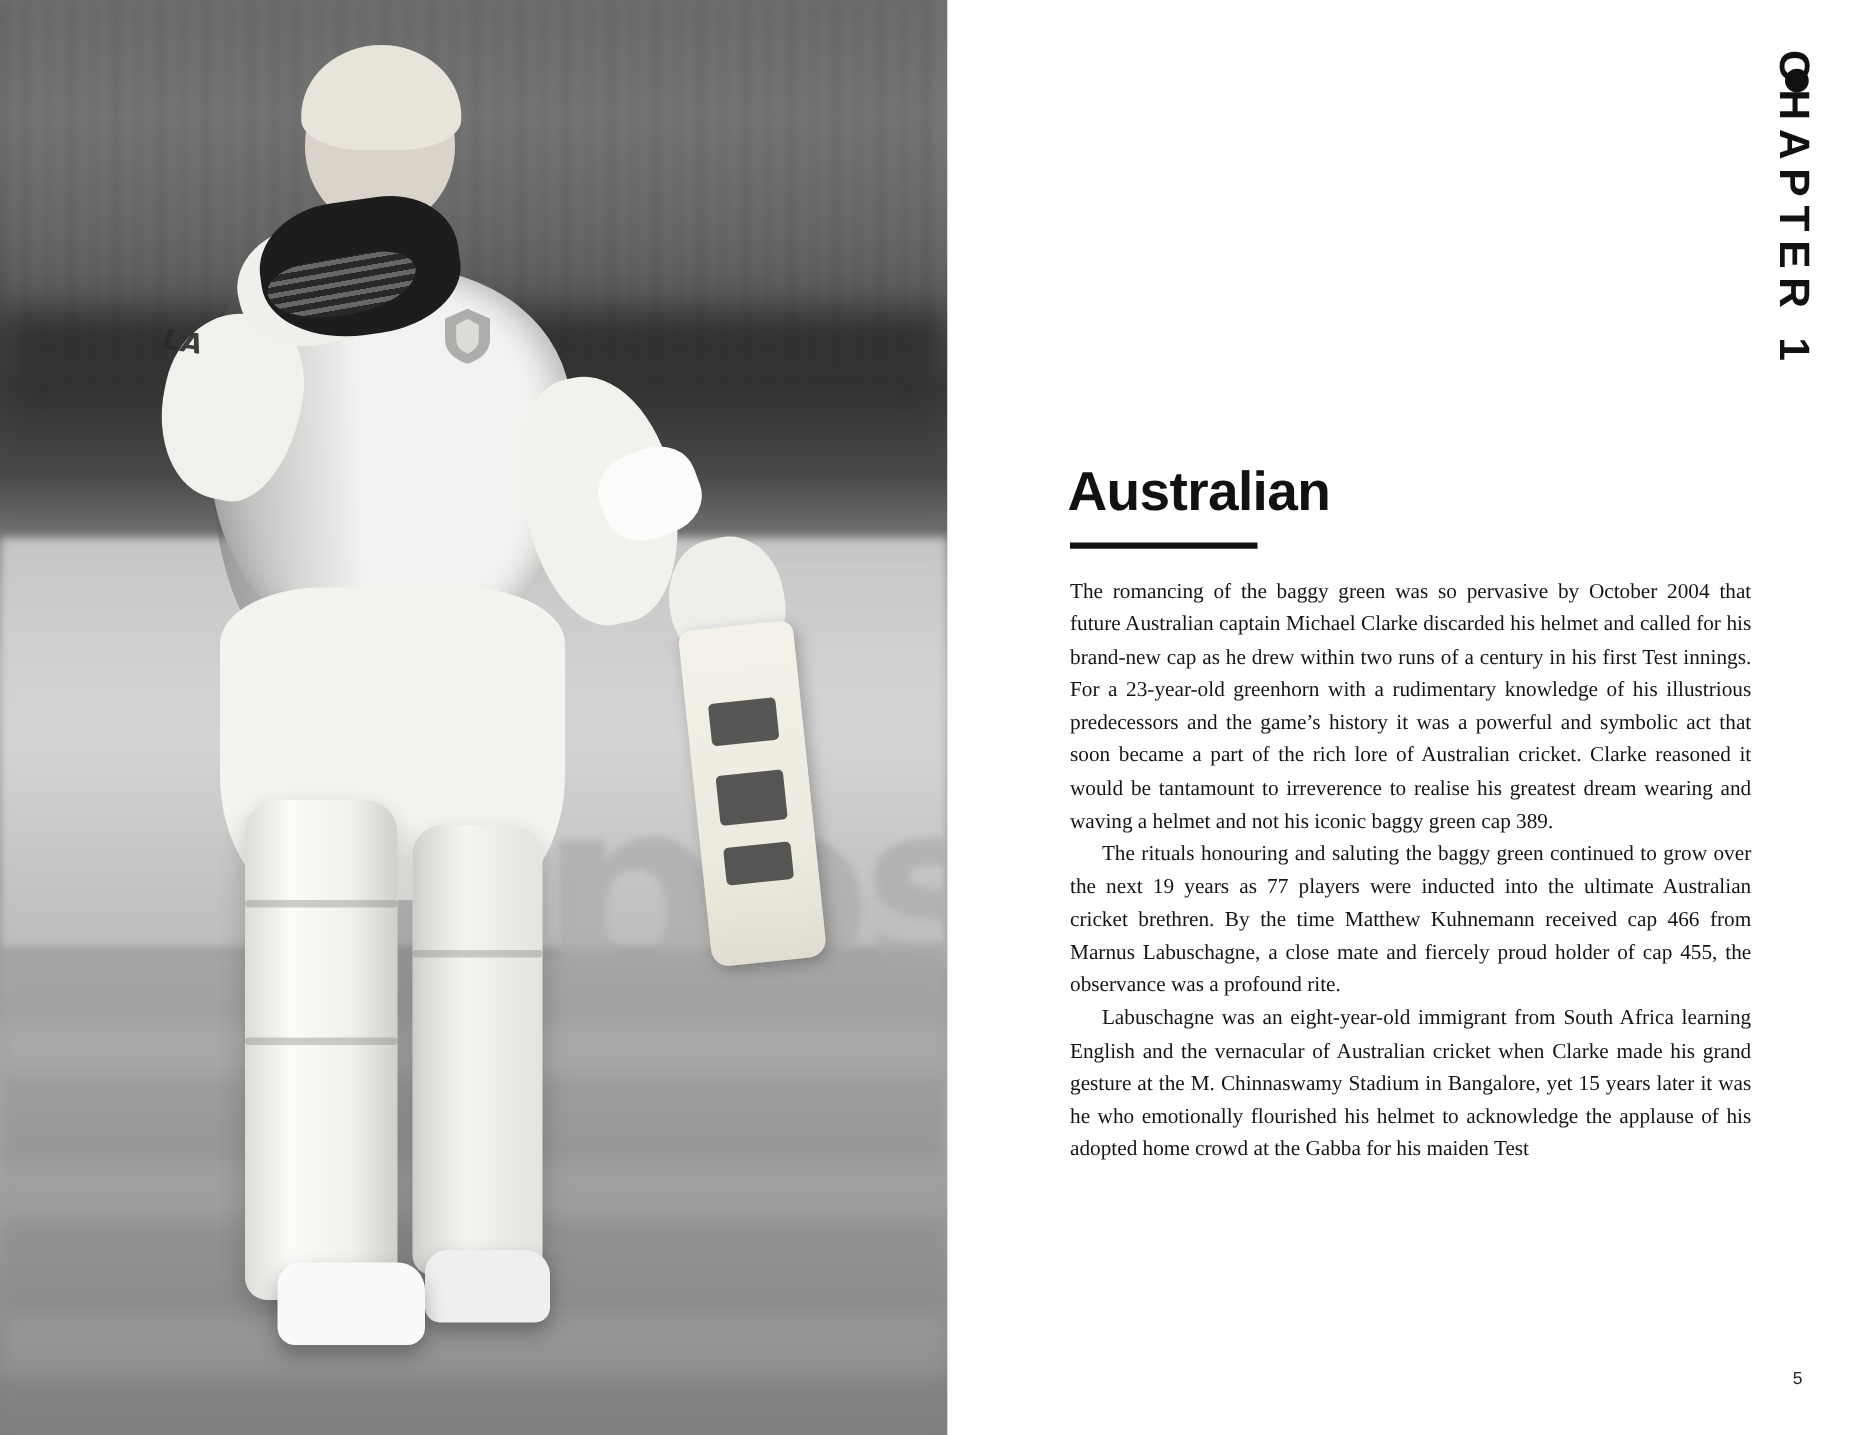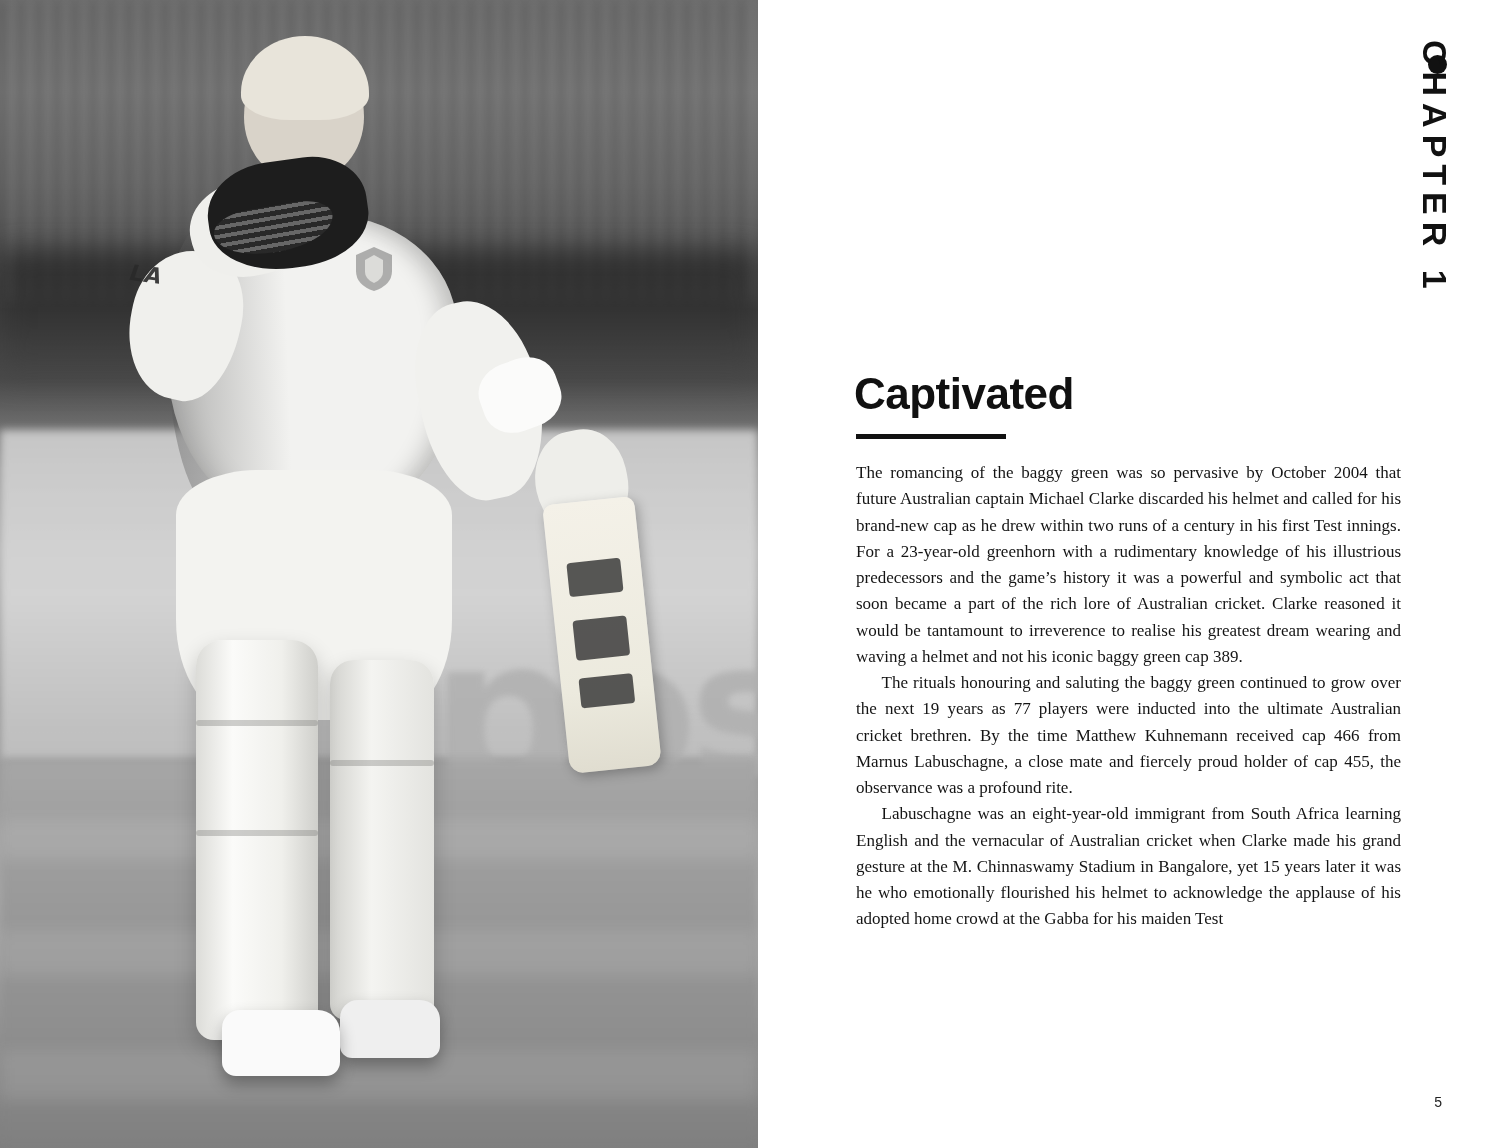--- a/index.html
+++ b/index.html
@@ -349,21 +349,21 @@
         <path d="M22 10 L31 15 L31 27 Q31 34 22 38 Q13 34 13 27 L13 15 Z" fill="#e9e9e6" opacity="0.75"></path>
       </svg>
     </div>
 
   </div>
 
   <div class="text-page">
     <div class="chapter-dot"></div>
     <div class="chapter-label">CHAPTER 1</div>
 
-    <h1 class="chapter-title">Captivated</h1>
+    <h1 class="chapter-title">Australian</h1>
     <div class="title-rule"></div>
 
     <div class="body-text">
       <p>The romancing of the baggy green was so pervasive by October 2004 that future Australian captain Michael Clarke discarded his helmet and called for his brand-new cap as he drew within two runs of a century in his first Test innings. For a 23-year-old greenhorn with a rudimentary knowledge of his illustrious predecessors and the game’s history it was a powerful and symbolic act that soon became a part of the rich lore of Australian cricket. Clarke reasoned it would be tantamount to irreverence to realise his greatest dream wearing and waving a helmet and not his iconic baggy green cap 389.</p>
       <p>The rituals honouring and saluting the baggy green continued to grow over the next 19 years as 77 players were inducted into the ultimate Australian cricket brethren. By the time Matthew Kuhnemann received cap 466 from Marnus Labuschagne, a close mate and fiercely proud holder of cap 455, the observance was a profound rite.</p>
       <p>Labuschagne was an eight-year-old immigrant from South Africa learning English and the vernacular of Australian cricket when Clarke made his grand gesture at the M. Chinnaswamy Stadium in Bangalore, yet 15 years later it was he who emotionally flourished his helmet to acknowledge the applause of his adopted home crowd at the Gabba for his maiden Test</p>
     </div>
 
     <div class="folio">5</div>
   </div>

